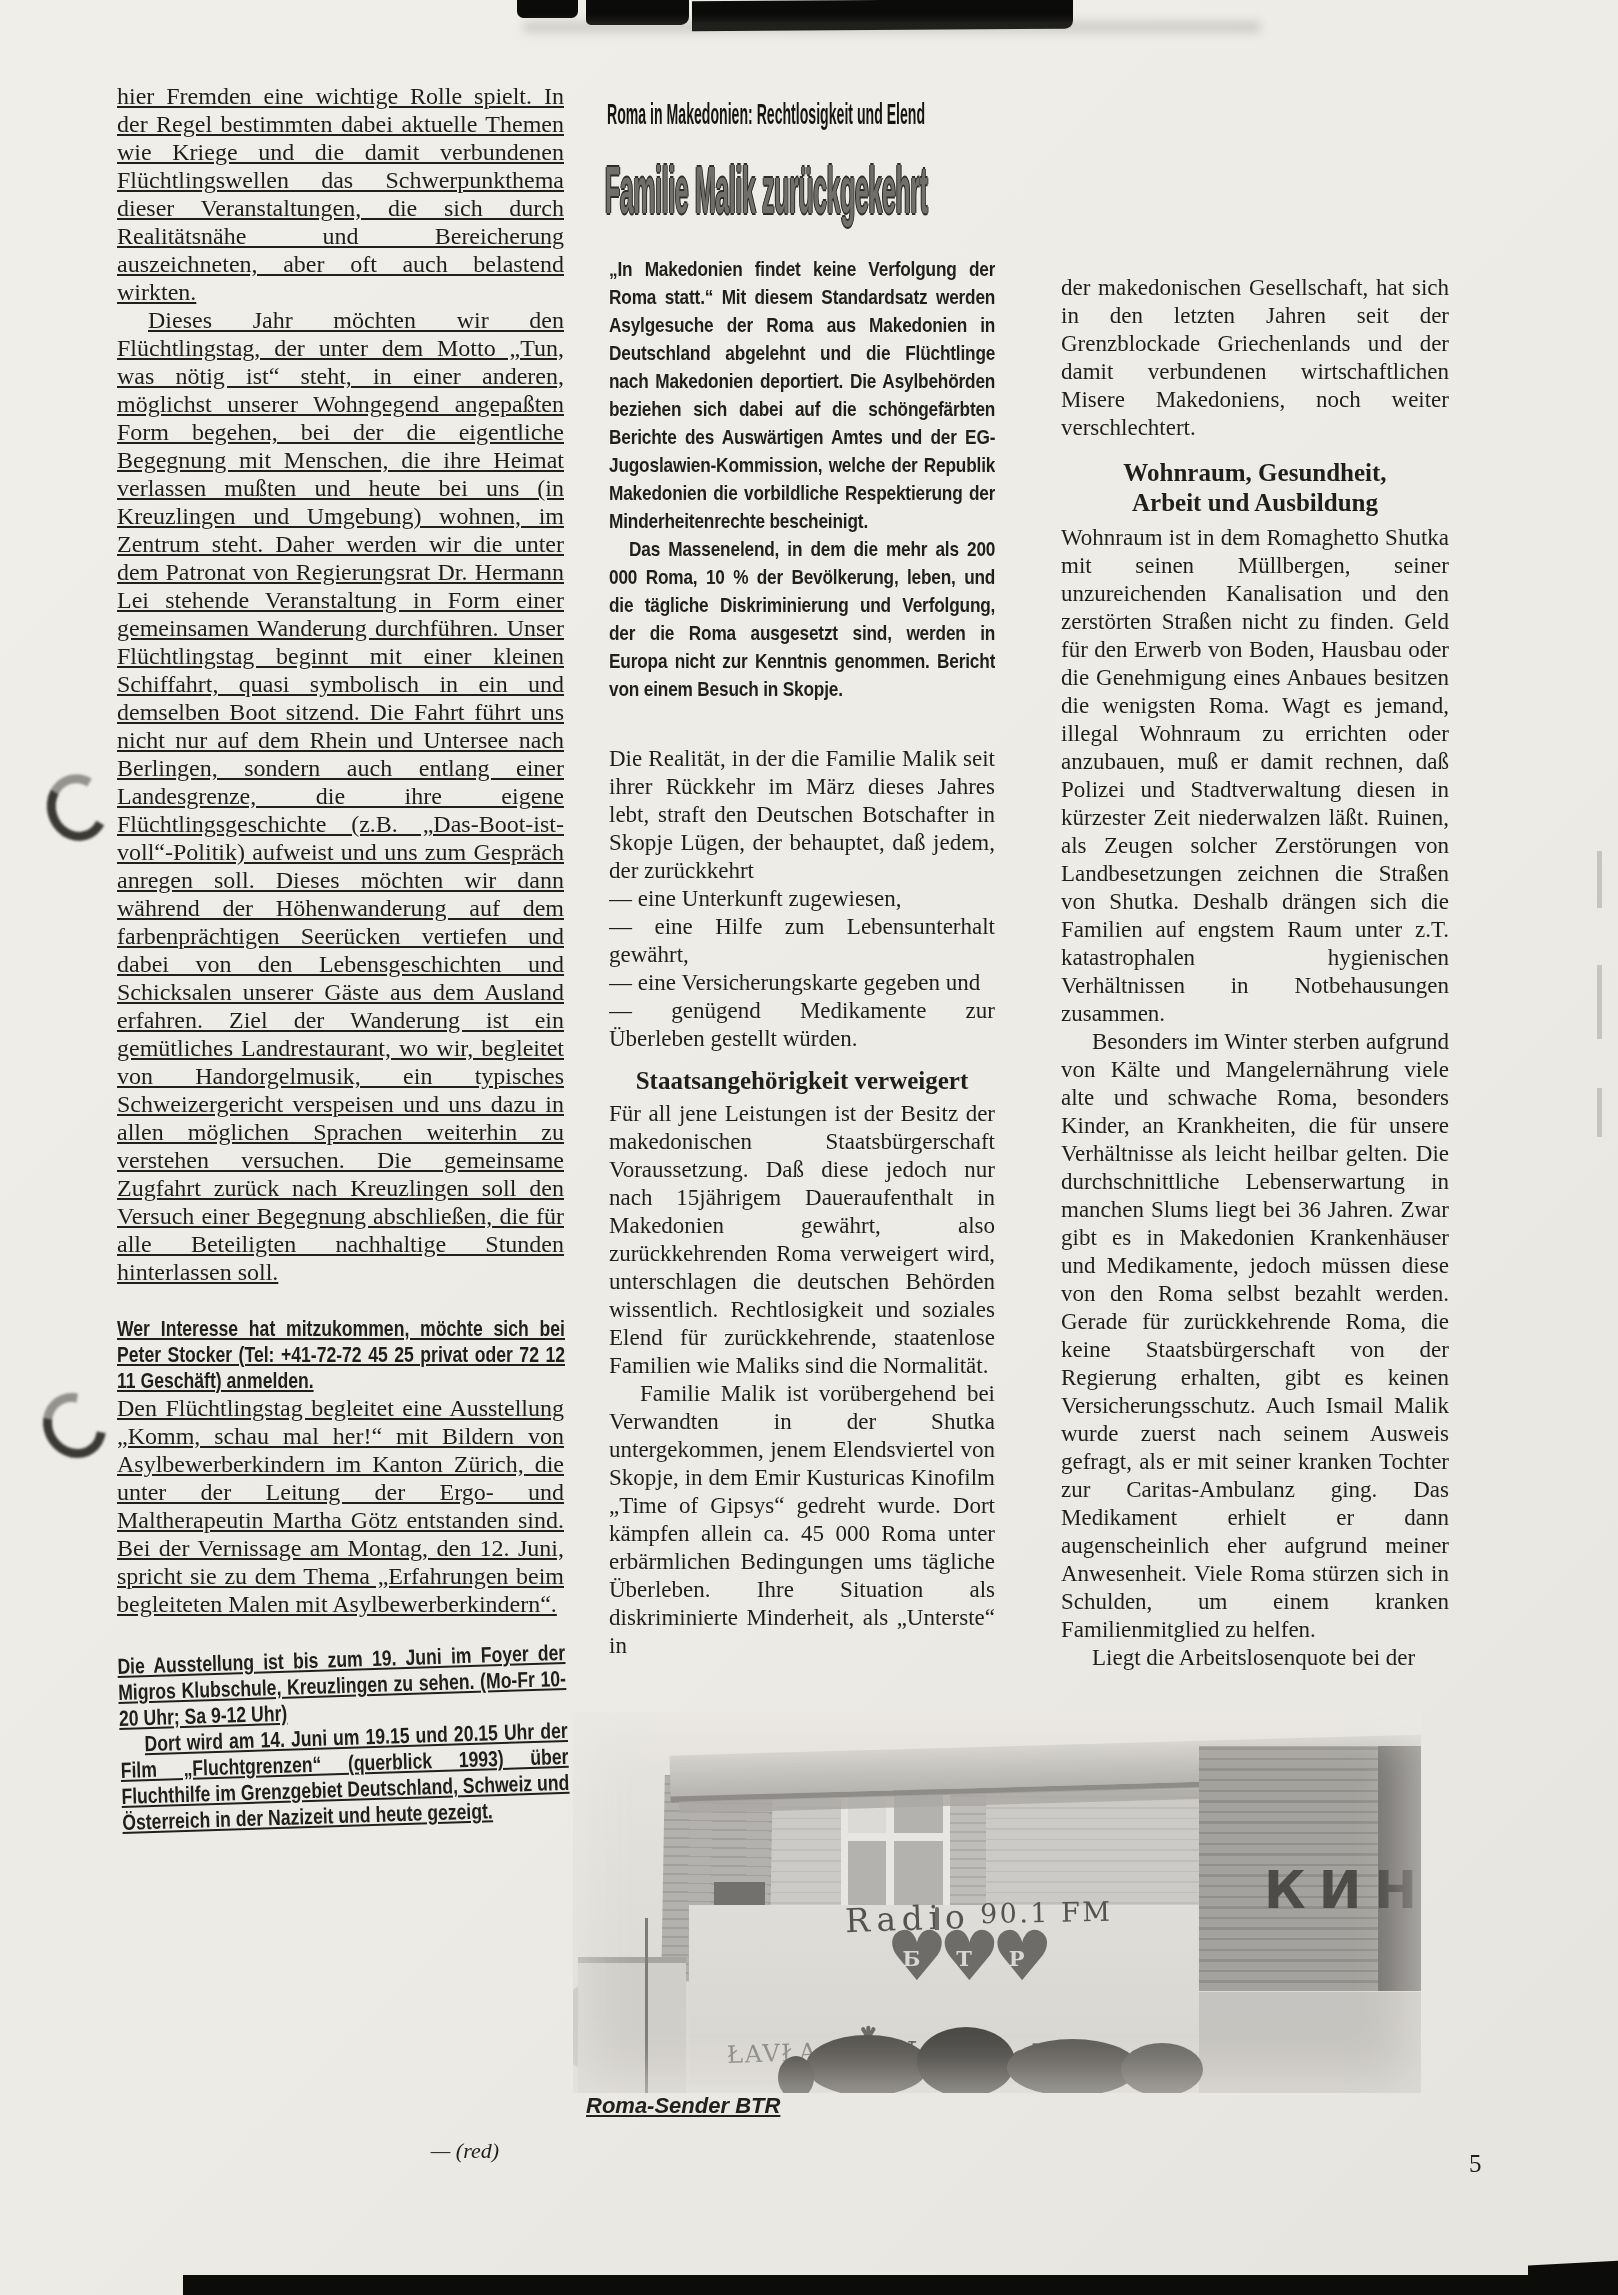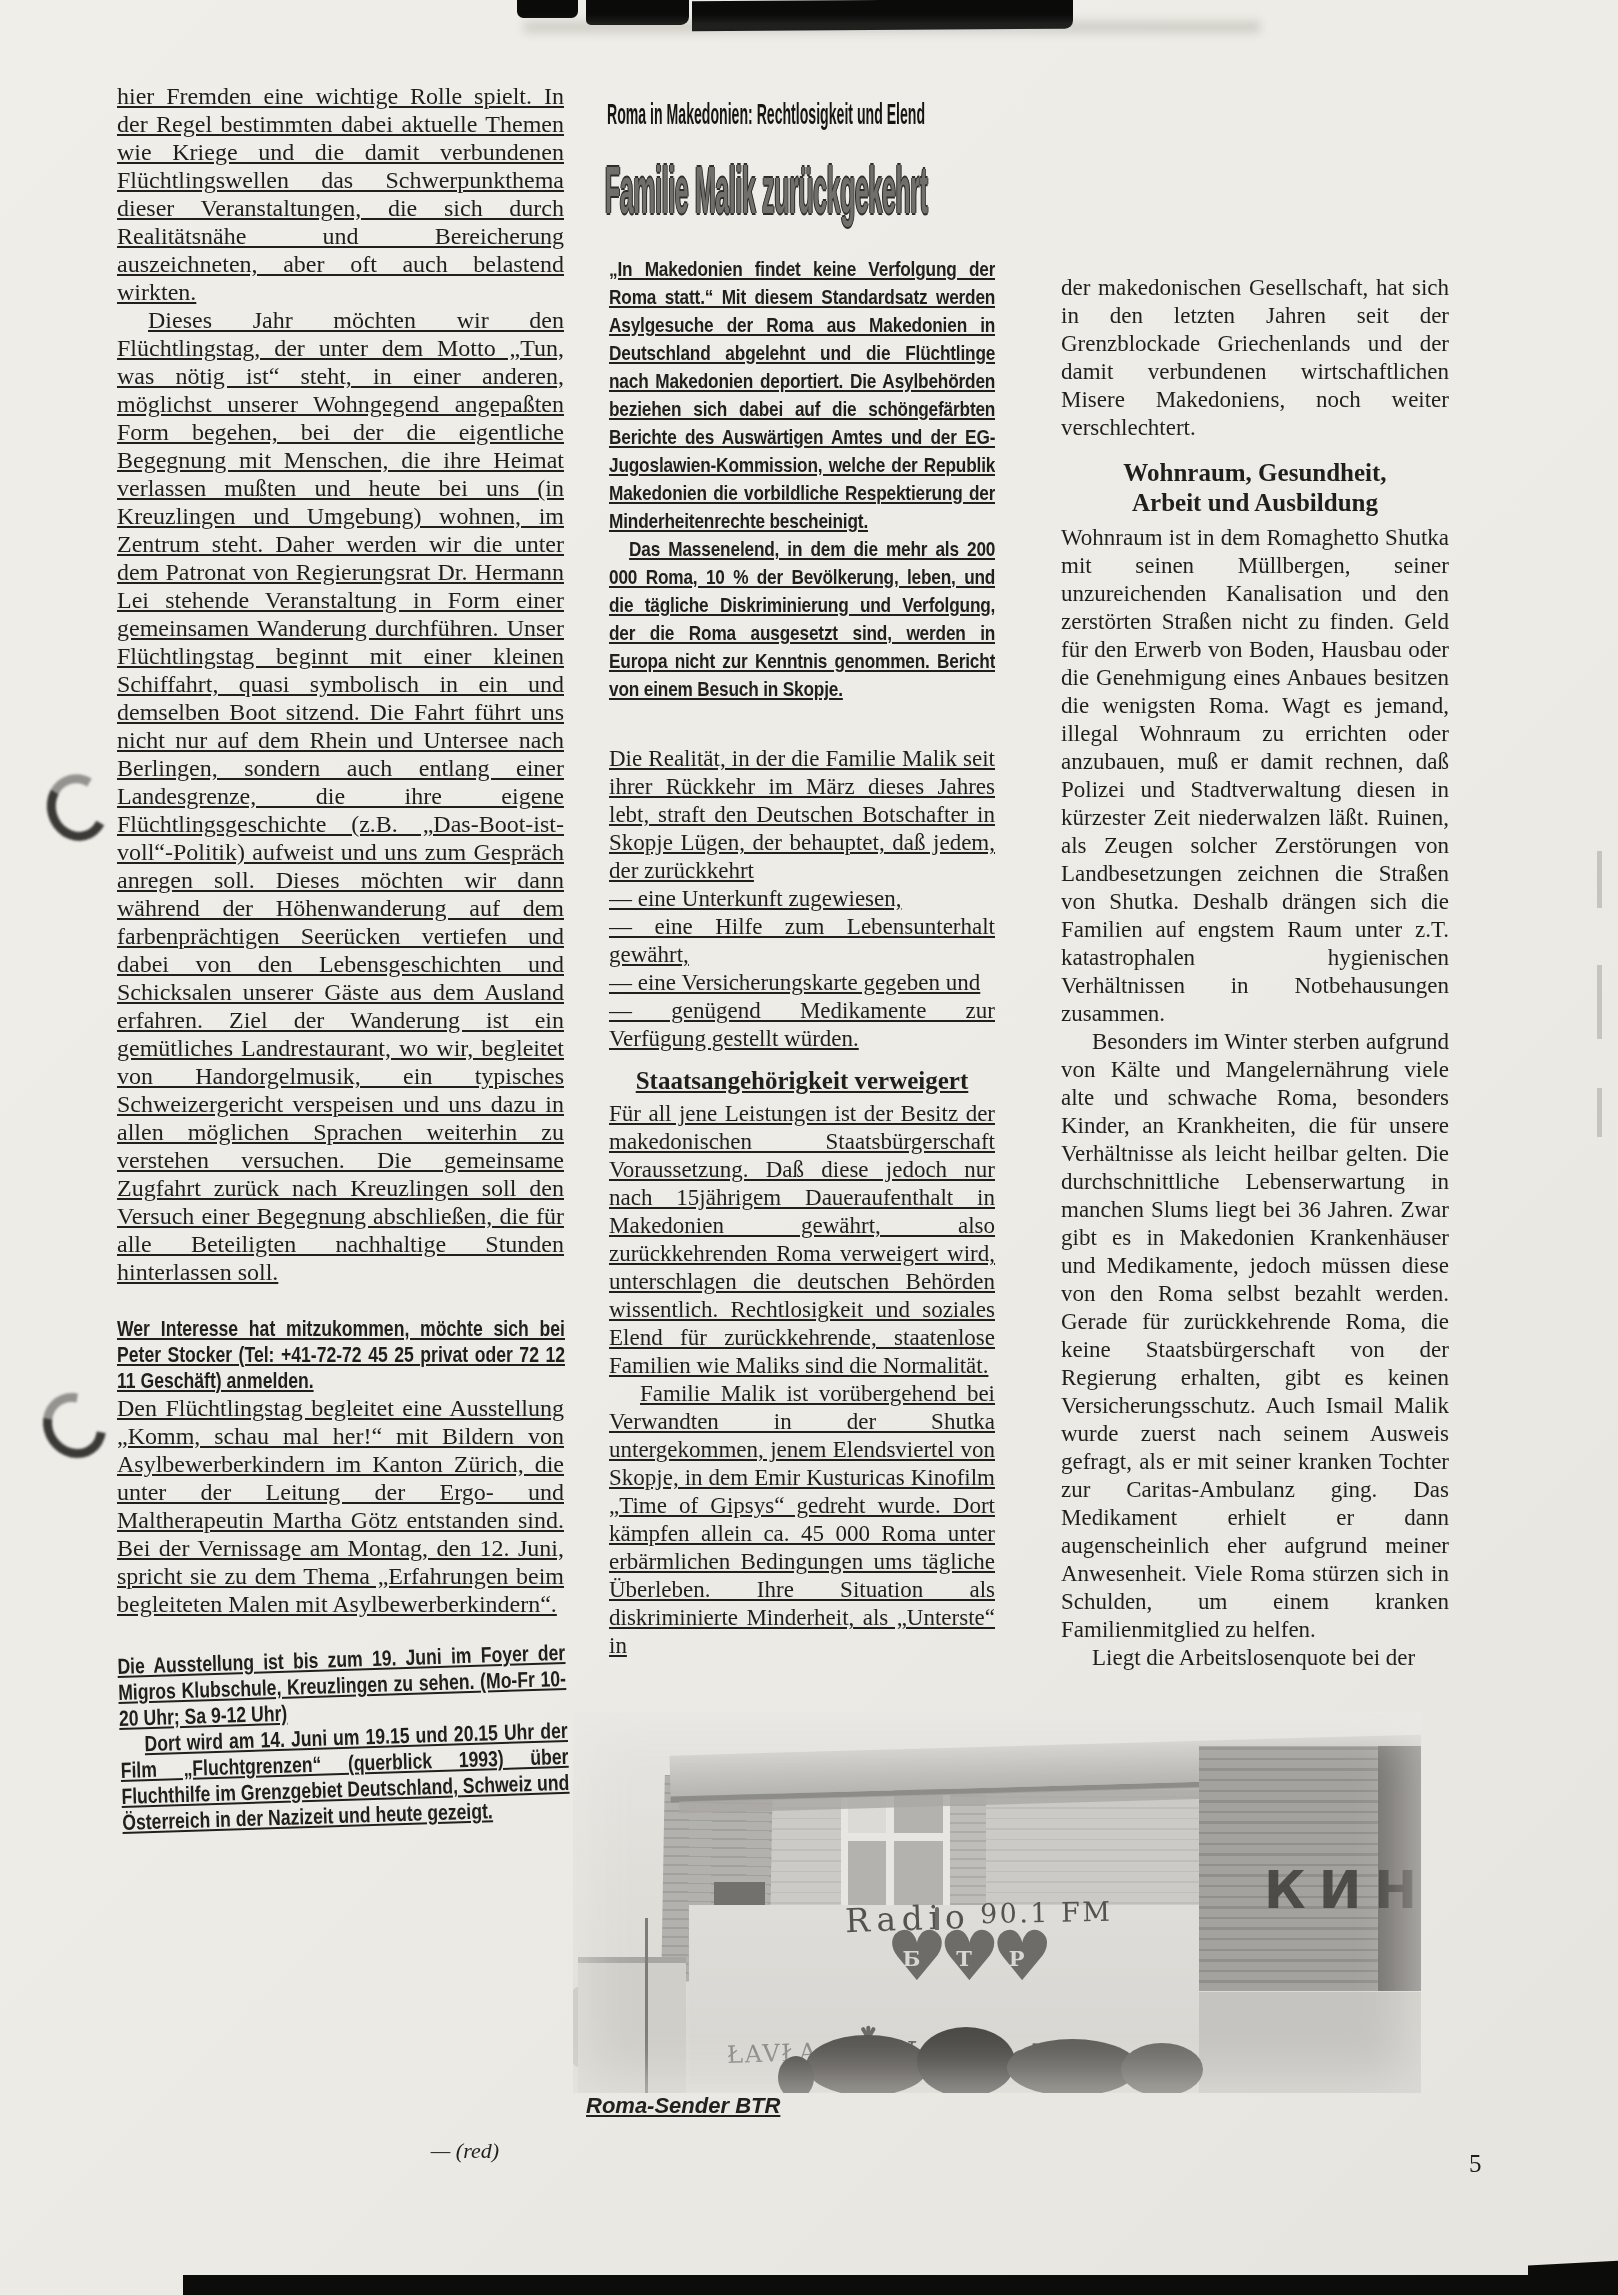--- a/index.html
+++ b/index.html
@@ -20,21 +20,21 @@
 
   .kicker{position:absolute;left:607px;top:97px;white-space:nowrap;
           font-family:"Liberation Sans",sans-serif;font-weight:700;font-size:30px;
           transform:scaleX(0.47);transform-origin:left top;color:#161512;}
   .headline{position:absolute;left:605px;top:155px;white-space:nowrap;
           font-family:"Liberation Sans",sans-serif;font-weight:700;font-size:67px;line-height:69px;
           letter-spacing:-0.8px;transform:scaleX(0.37);transform-origin:left top;color:#716f6b;
           text-shadow:2.5px 0 0 #2f2d29,-2.5px 0 0 #2f2d29,0 1.6px 0 #2f2d29,0 -1.6px 0 #2f2d29;}
 
   #col-left{left:117px;top:82px;width:447px;height:2029px;}
-  #col-mid{left:609px;top:255px;width:386px;height:1452px;overflow:hidden;text-decoration:underline;}
+  #col-mid{left:609px;top:255px;width:386px;height:1452px;overflow:hidden;}
   #col-right{left:1061px;top:252px;width:388px;height:1448px;overflow:hidden;margin-top:22px;}
 
   .lead{font-size:21px;line-height:28px;width:471px;transform:scaleX(0.82);
         transform-origin:left top;letter-spacing:-0.2px;}
   .lead p.ind{text-indent:24.5px;}
   .midbody{margin-top:42px;}
   .subhead{font-weight:700;font-size:25px;line-height:29.5px;margin:13px 0 4.9px;text-align:center;}
   .subhead.two{white-space:pre-line;margin:16.4px 0 6.5px;}
   .dash{text-indent:0;}
 
@@ -155,21 +155,21 @@
   <div class="col" id="col-mid">
     <div class="bsans lead">
       <p>„In Makedonien findet keine Verfolgung der Roma statt.“ Mit diesem Standardsatz werden Asylgesuche der Roma aus Makedonien in Deutschland abgelehnt und die Flüchtlinge nach Makedonien deportiert. Die Asylbehörden beziehen sich dabei auf die schöngefärbten Berichte des Auswärtigen Amtes und der EG-Jugoslawien-Kommission, welche der Republik Makedonien die vorbildliche Respektierung der Minderheitenrechte bescheinigt.</p>
       <p class="ind">Das Massenelend, in dem die mehr als 200 000 Roma, 10 % der Bevölkerung, leben, und die tägliche Diskriminierung und Verfolgung, der die Roma ausgesetzt sind, werden in Europa nicht zur Kenntnis genommen. Bericht von einem Besuch in Skopje.</p>
     </div>
     <div class="serif28 midbody">
       <p>Die Realität, in der die Familie Malik seit ihrer Rückkehr im März dieses Jahres lebt, straft den Deutschen Botschafter in Skopje Lügen, der behauptet, daß jedem, der zurückkehrt</p>
       <p class="dash">— eine Unterkunft zugewiesen,</p>
       <p class="dash">— eine Hilfe zum Lebensunterhalt gewährt,</p>
       <p class="dash">— eine Versicherungskarte gegeben und</p>
-      <p class="dash">— genügend Medikamente zur Verfügung gestellt würden.</p>
+      <p class="dash">— genügend Medikamente zur Überleben gestellt würden.</p>
       <h3 class="subhead">Staatsangehörigkeit verweigert</h3>
       <p>Für all jene Leistungen ist der Besitz der makedonischen Staatsbürgerschaft Voraussetzung. Daß diese jedoch nur nach 15jährigem Daueraufenthalt in Makedonien gewährt, also zurückkehrenden Roma verweigert wird, unterschlagen die deutschen Behörden wissentlich. Rechtlosigkeit und soziales Elend für zurückkehrende, staatenlose Familien wie Maliks sind die Normalität.</p>
       <p class="ind">Familie Malik ist vorübergehend bei Verwandten in der Shutka untergekommen, jenem Elendsviertel von Skopje, in dem Emir Kusturicas Kinofilm „Time of Gipsys“ gedreht wurde. Dort kämpfen allein ca. 45 000 Roma unter erbärmlichen Bedingungen ums tägliche Überleben. Ihre Situation als diskriminierte Minderheit, als „Unterste“ in</p>
     </div>
   </div>
 
   <div class="col serif28" id="col-right">
     <p>der makedonischen Gesellschaft, hat sich in den letzten Jahren seit der Grenzblockade Griechenlands und der damit verbundenen wirtschaftlichen Misere Makedoniens, noch weiter verschlechtert.</p>
     <h3 class="subhead two">Wohnraum, Gesundheit,
 Arbeit und Ausbildung</h3>

